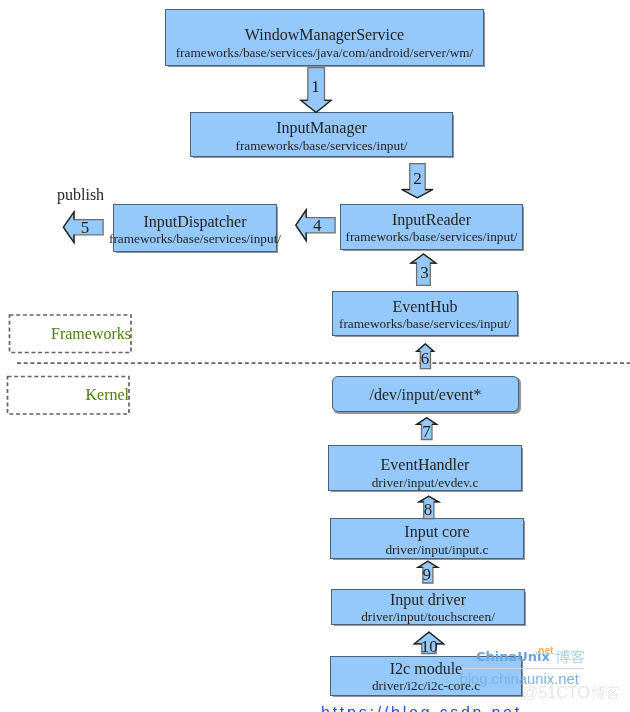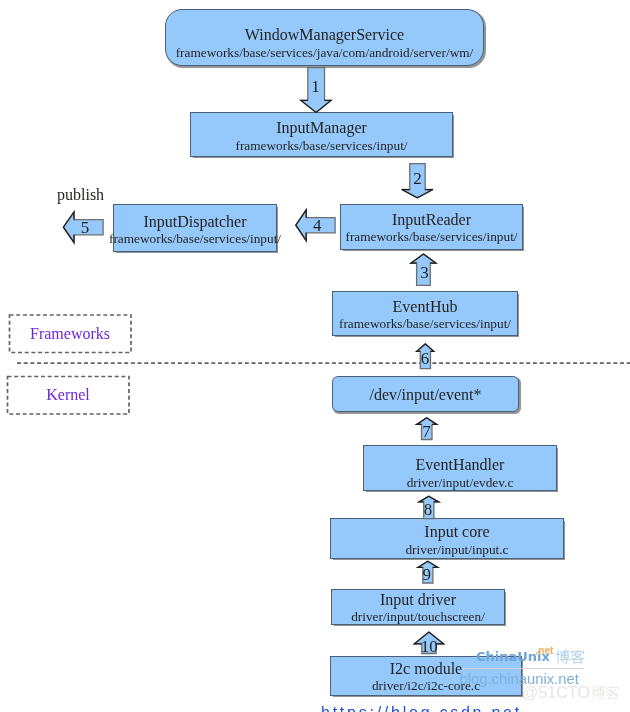--- a/index.html
+++ b/index.html
@@ -19,37 +19,37 @@
     border:1.4px solid #4a6279;
     box-shadow:1.3px 1.3px 0.7px rgba(120,120,120,0.8);
     display:flex;
     flex-direction:column;
     align-items:center;
     justify-content:center;
     color:#231f1c;
     text-align:center;
     padding-top:1.6px;
   }
-  #n-wms { padding-top:12px;border-radius:17px; }
+  #n-wms { padding-top:12px; }
   #n-im  { padding-top:4.0px; }
   #n-id  { padding-top:4.0px; }
   #n-ir  { padding-top:1.6px; }
   #n-eh  { padding-top:3.4px; }
   #n-dev { padding-top:3.2px; }
-  #n-evh { padding-top:11px;margin-left:35px; }
+  #n-evh { padding-top:11px; }
   #n-ic  { padding-top:4.0px; }
   #n-idrv{ padding-top:1.6px; }
   #n-i2c { padding-top:1.6px; }
   .node .t1 { font-size:16px; line-height:18.5px; }
   .node .t2 { font-size:13.3px; line-height:15.9px; }
   .dashbox {
     position:absolute;
     box-sizing:border-box;
-    display:flex; align-items:center; justify-content:center;
-    font-size:16px; color:#6d28d9;
+    display:flex; align-items:center; justify-content:flex-end;
+    font-size:16px; color:#4d7c0f;
   }
   #dash-layer { position:absolute; left:0; top:0; }
   .lbl { position:absolute; font-size:16px; color:#231f1c; }
   svg.arrow { position:absolute; overflow:visible; }
   .anum { position:absolute; font-size:17px; color:#231f1c; text-align:center; line-height:1; }
 
   
   #wm-cu {
     position:absolute; left:476px; top:649.6px; line-height:1;
     font-family:"DejaVu Sans", sans-serif;
@@ -109,26 +109,26 @@
 
   <div class="node" id="n-dev" style="left:332px;top:376px;width:187px;height:36px;border-radius:6px;">
     <div class="t1">/dev/input/event*</div>
   </div>
 
   <div class="node" id="n-evh" style="left:328px;top:445px;width:194px;height:46px;">
     <div class="t1">EventHandler</div>
     <div class="t2">driver/input/evdev.c</div>
   </div>
 
-  <div class="node" id="n-ic" style="left:330px;top:518px;width:234px;height:41px;padding-left:20px;">
+  <div class="node" id="n-ic" style="left:330px;top:518px;width:194px;height:41px;padding-left:20px;">
     <div class="t1">Input core</div>
     <div class="t2">driver/input/input.c</div>
   </div>
 
-  <div class="node" id="n-idrv" style="left:331px;top:589px;width:174px;height:36px;">
+  <div class="node" id="n-idrv" style="left:331px;top:589px;width:194px;height:36px;">
     <div class="t1">Input driver</div>
     <div class="t2">driver/input/touchscreen/</div>
   </div>
 
   <div class="node" id="n-i2c" style="left:330px;top:656px;width:192px;height:40px;">
     <div class="t1">I2c module</div>
     <div class="t2">driver/i2c/i2c-core.c</div>
   </div>
 
   <svg id="dash-layer" width="630" height="712" viewBox="0 0 630 712">

